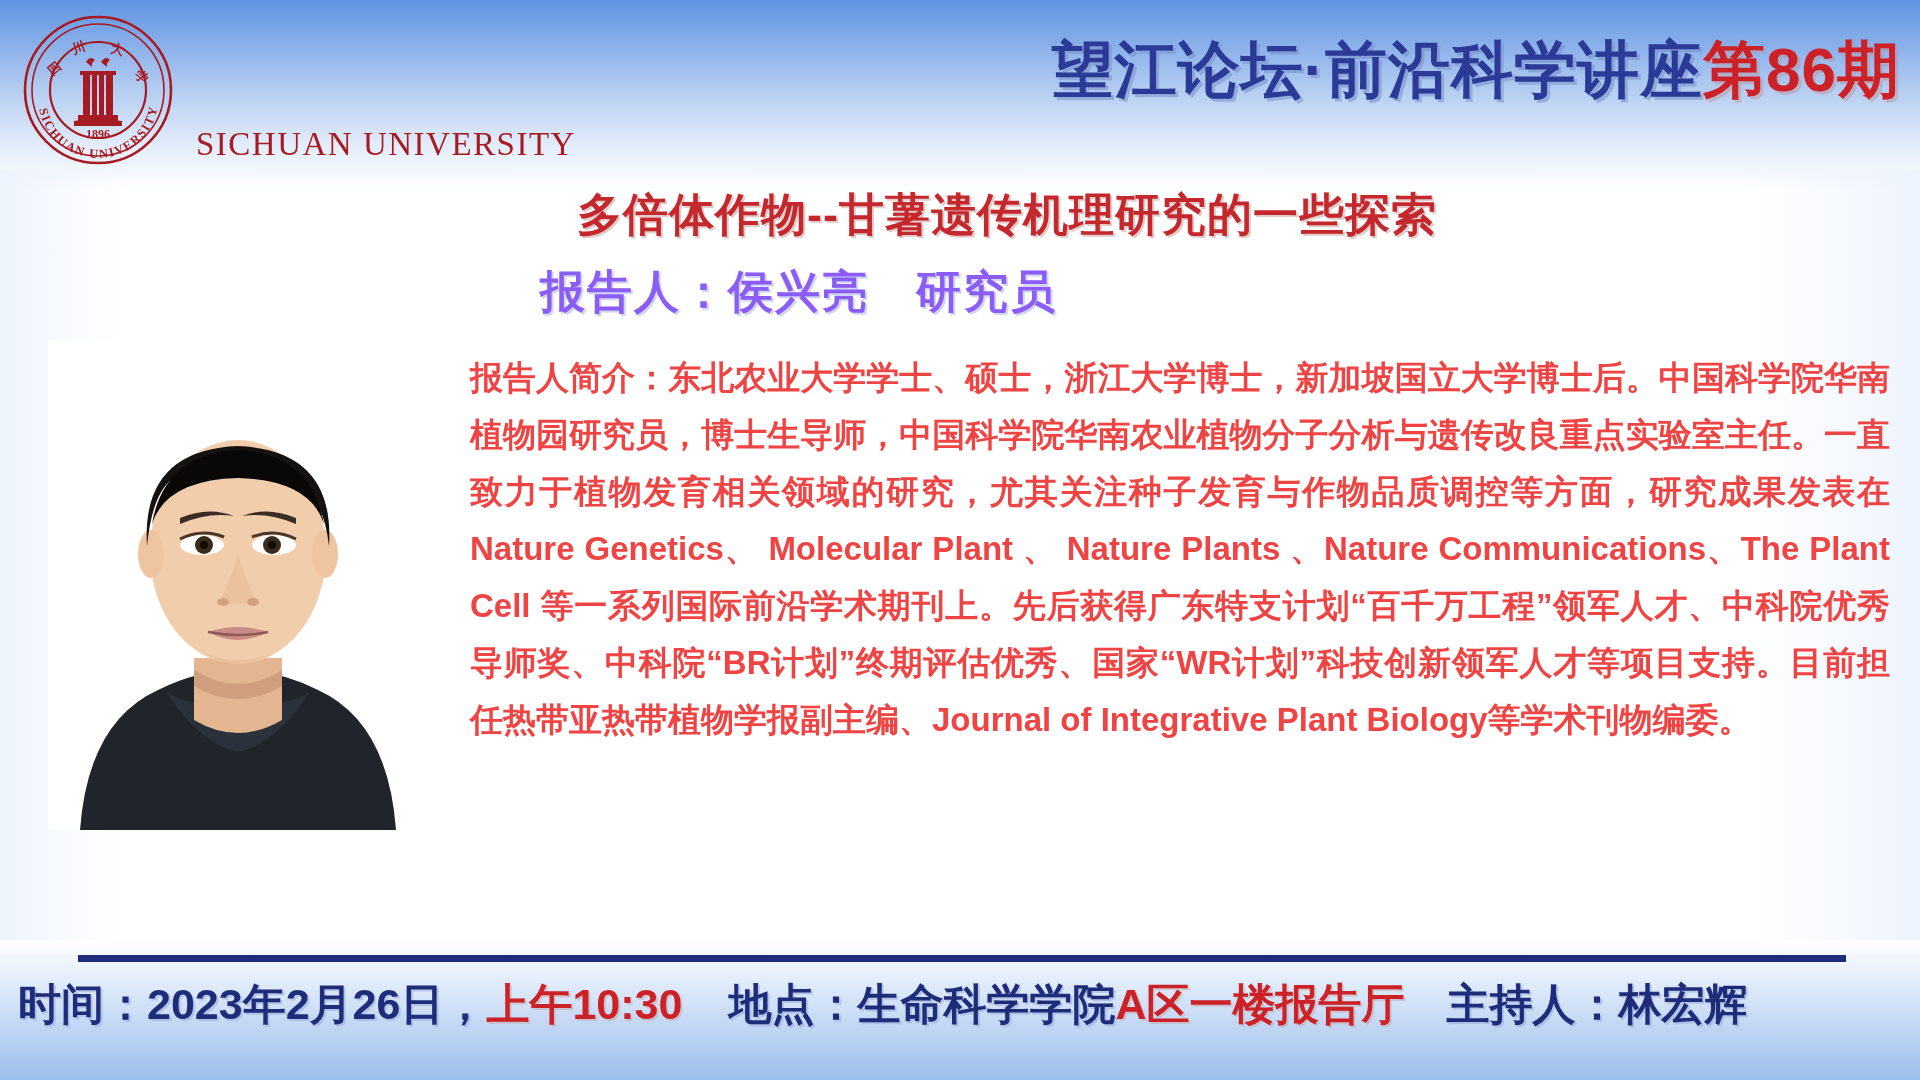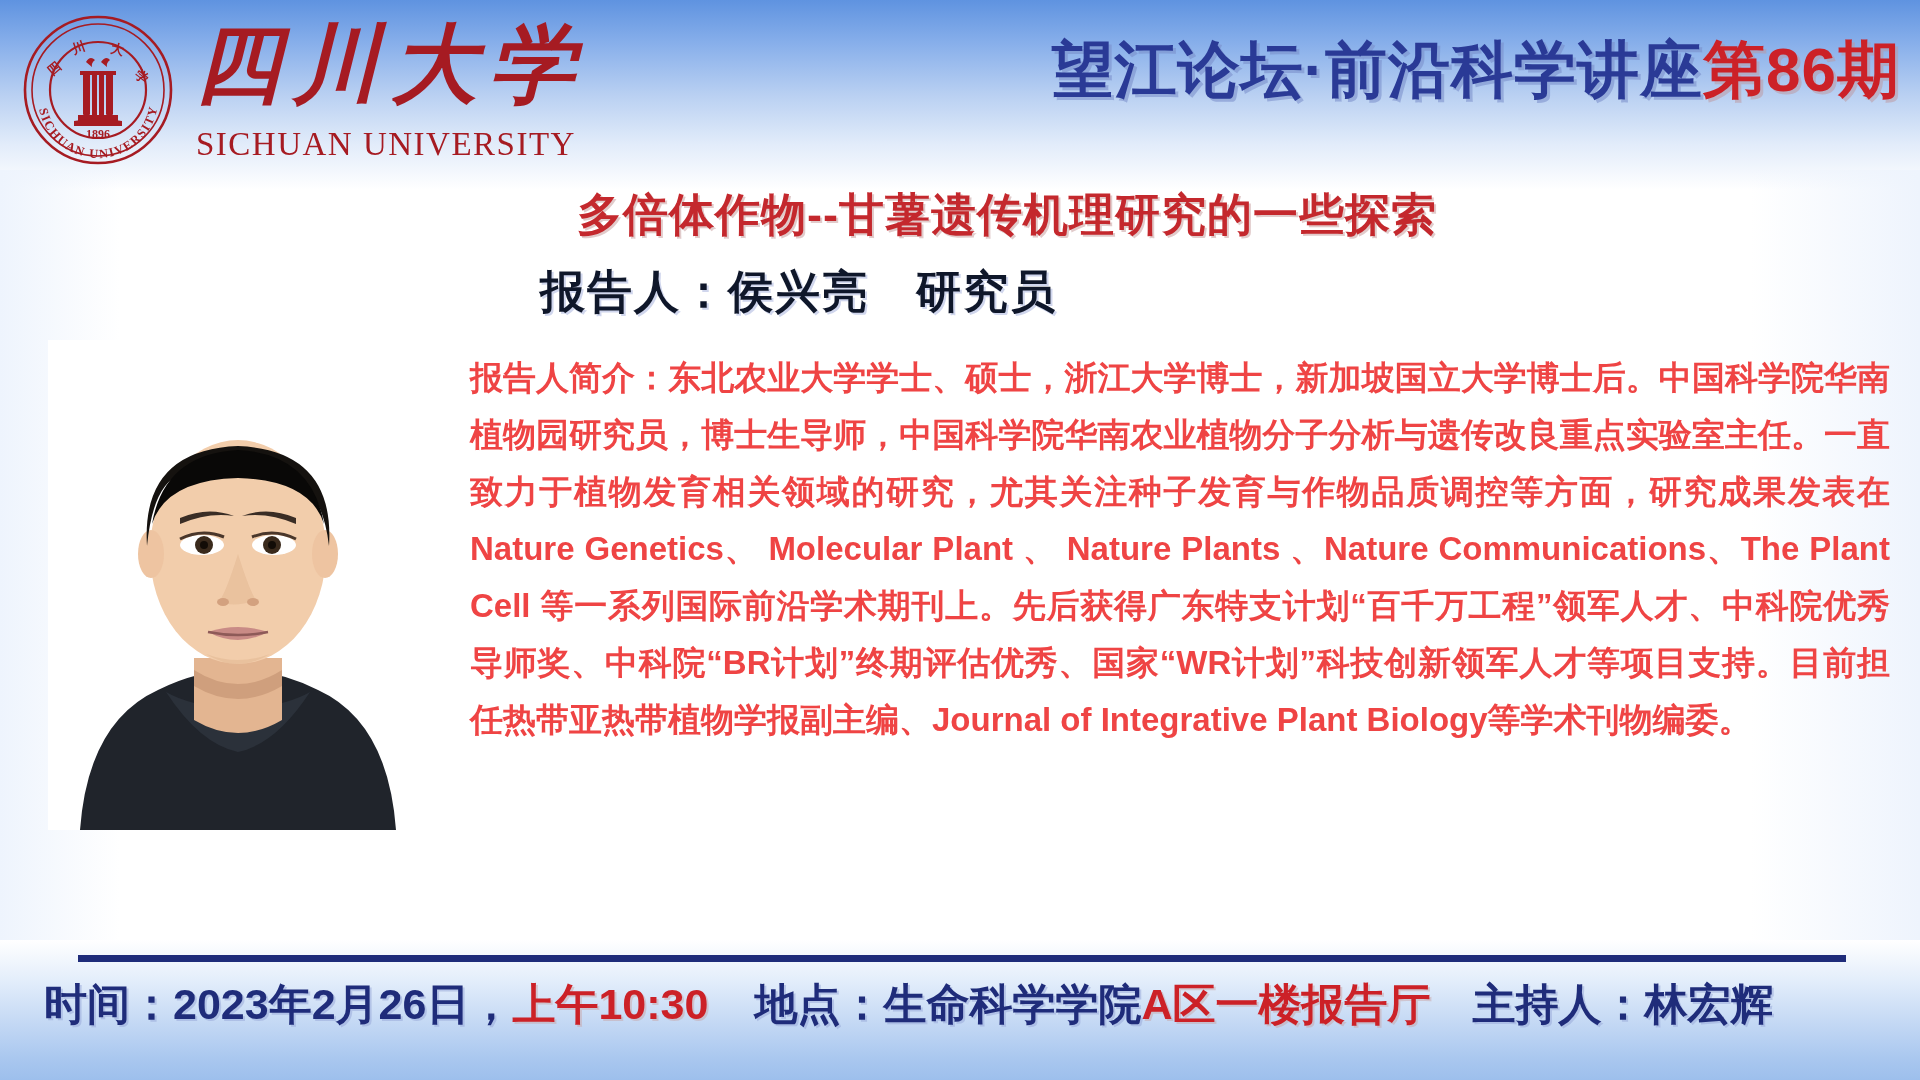--- a/index.html
+++ b/index.html
@@ -70,21 +70,21 @@
 
   .talk-title{
     position:absolute;left:540px;top:-5px;width:1340px;
     font-size:45px;font-weight:700;color:#c4282d;
     letter-spacing:1px;line-height:60px;white-space:nowrap;
     text-shadow:2px 2px 0 rgba(200,160,160,.55);
     margin-left:37px;
   }
   .speaker{
     position:absolute;left:540px;top:72px;width:1340px;
-    font-size:45px;font-weight:700;color:#0f172a;
+    font-size:45px;font-weight:700;color:#8b5cf6;
     letter-spacing:2px;line-height:60px;white-space:nowrap;
     text-shadow:2px 2px 0 rgba(150,165,215,.45);
   }
 
   .photo{
     position:absolute;left:48px;top:150px;width:380px;height:490px;
     background:#ffffff;overflow:hidden;
   }
   .photo svg{display:block;}
 
@@ -102,21 +102,21 @@
   }
   .footer{
     position:absolute;left:0;bottom:0;width:1920px;height:118px;
     display:flex;align-items:center;
   }
   .foot-line{
     position:absolute;left:0;top:14px;width:1920px;
     font-size:43px;font-weight:700;color:#1f2c7a;
     white-space:nowrap;letter-spacing:0px;
     text-shadow:2px 2px 0 rgba(150,165,215,.5);
-    padding-left:44px;box-sizing:border-box;
+    padding-left:18px;box-sizing:border-box;
   }
   .foot-line .hl{color:#cc2127;text-shadow:2px 2px 0 rgba(200,160,160,.45);}
   .gap-sm{display:inline-block;width:46px;}
   .gap-md{display:inline-block;width:42px;}
 </style>
 </head>
 <body>
 
 <div class="poster">
 
@@ -157,21 +157,20 @@
 
           <defs>
             <path id="arcpath" d="M16 84 a60 60 0 0 0 120 0" fill="none"></path>
           </defs>
           <text fill="#a61b22" font-family="'Liberation Serif',serif" font-size="12.5" font-weight="700" letter-spacing="1.6">
             <textPath href="#arcpath" startOffset="6%">SICHUAN UNIVERSITY</textPath>
           </text>
         </svg>
       </div>
 
-      <div class="logo-cn">四川大学</div>
       <div class="logo-en">SICHUAN UNIVERSITY</div>
     </div>
 
     <div class="head-title">
       <span>望江论坛·前沿科学讲座</span><span class="num">第86期</span>
     </div>
   </div>
 
   <div class="main">
 

